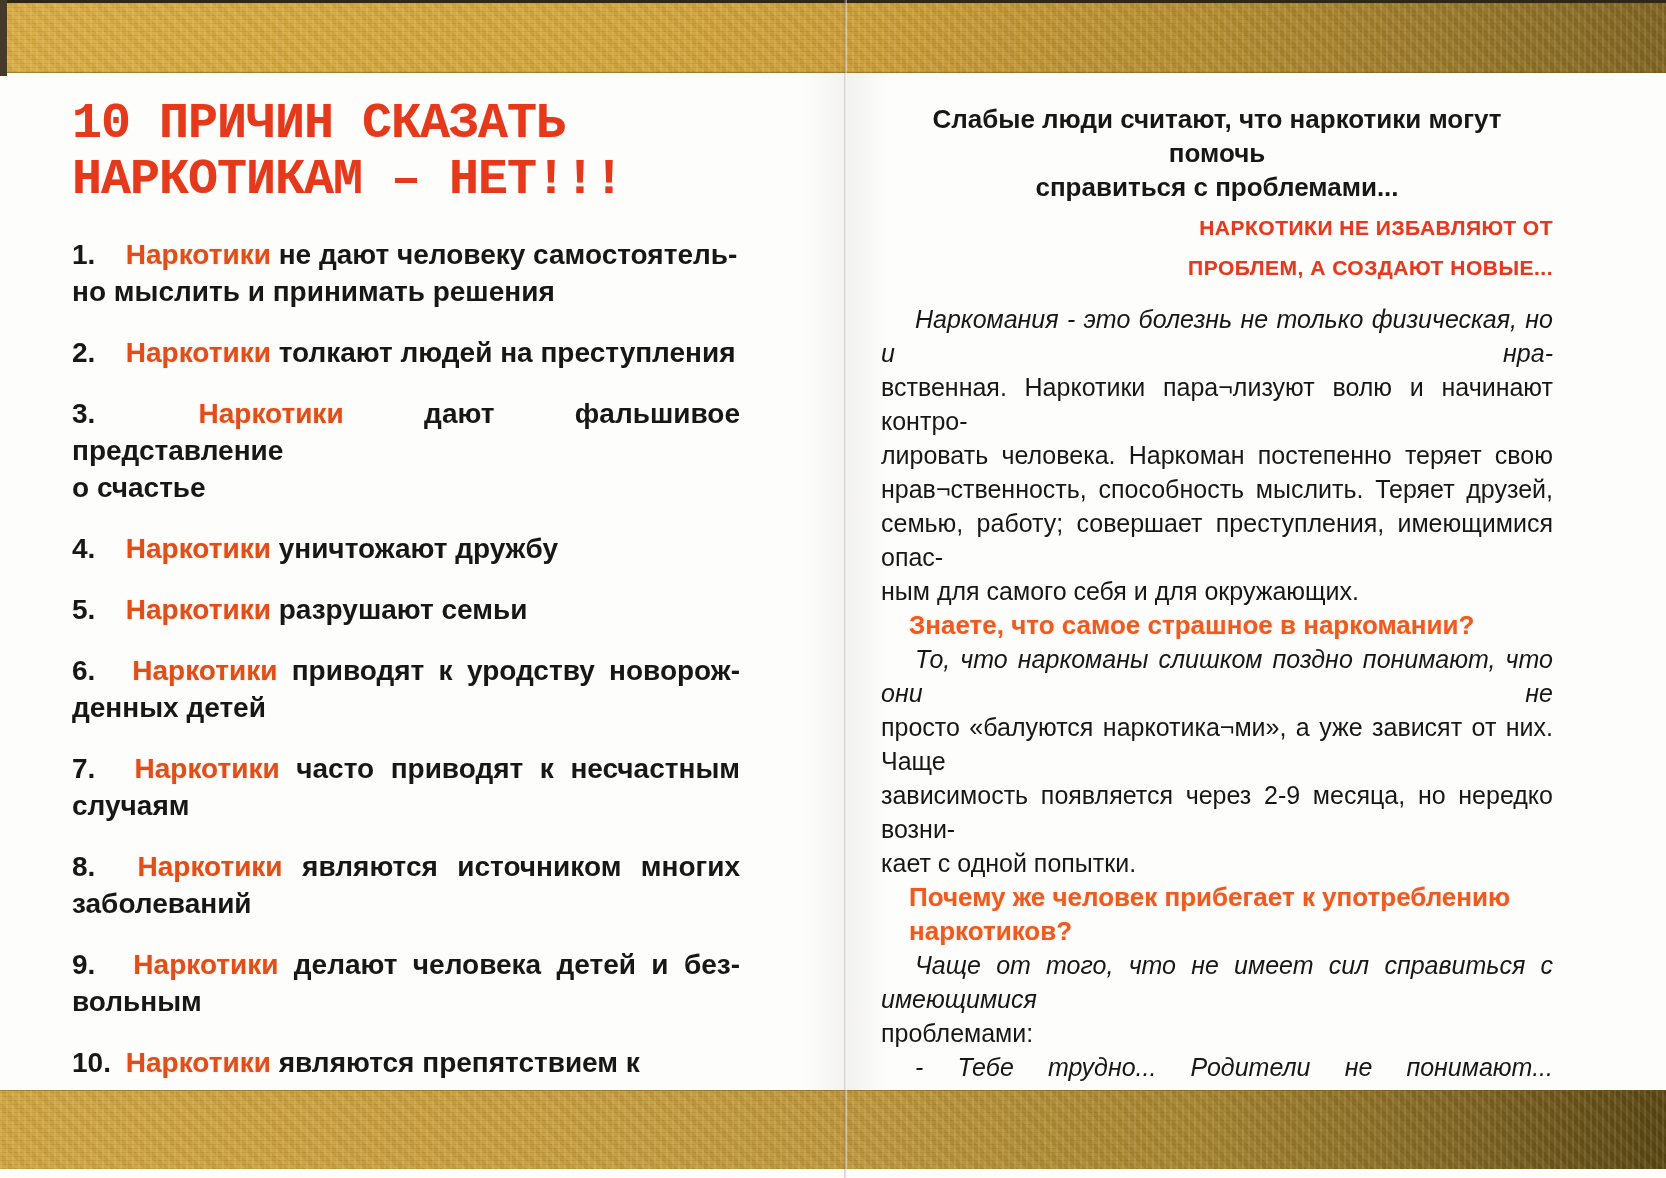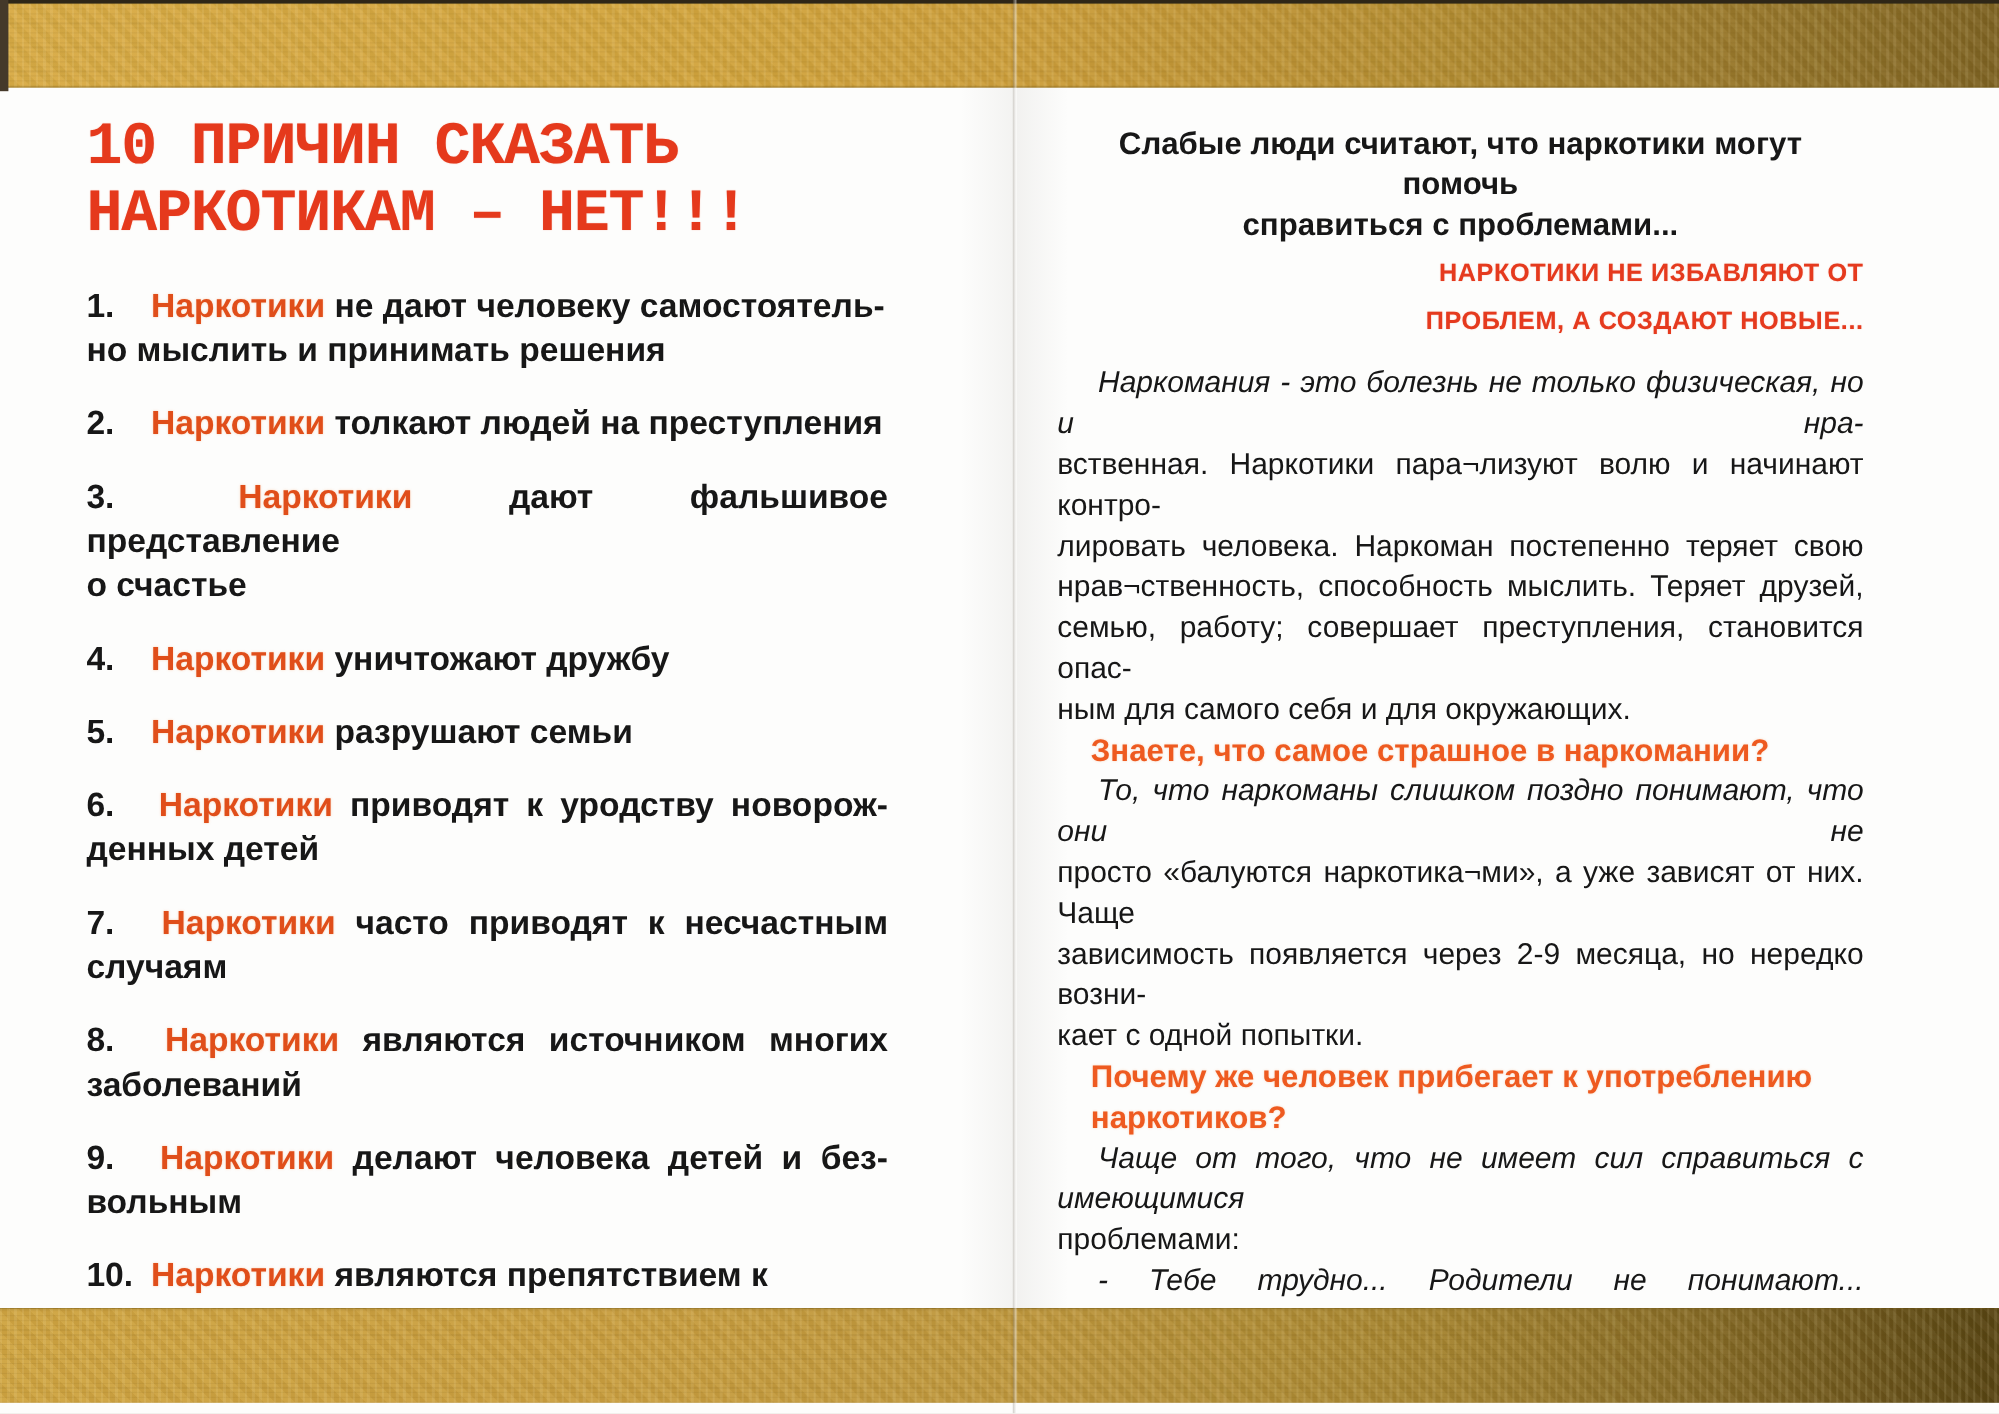--- a/index.html
+++ b/index.html
@@ -149,21 +149,21 @@
         </div>
       <div class="headline" id="headlineBox">
           <div class="headline-line">НАРКОТИКИ НЕ ИЗБАВЛЯЮТ ОТ</div>
           <div class="headline-line">ПРОБЛЕМ, А СОЗДАЮТ НОВЫЕ...</div>
         </div>
       <div class="para" id="paraBox">
           <div class="body-line j i">Наркомания - это болезнь не только физическая, но и нра-</div>
           <div class="body-line j">вственная. Наркотики пара¬лизуют волю и начинают контро-</div>
           <div class="body-line j">лировать человека. Наркоман постепенно теряет свою</div>
           <div class="body-line j">нрав¬ственность, способность мыслить. Теряет друзей,</div>
-          <div class="body-line j">семью, работу; совершает преступления, становится опас-</div>
+          <div class="body-line j">семью, работу; совершает преступления, имеющимися опас-</div>
           <div class="body-line">ным для самого себя и для окружающих.</div>
         </div>
       <div id="sectionsBox">
           <div class="section">
             <div class="subhead-line">Знаете, что самое страшное в наркомании?</div>
             <div class="body-line j i">То, что наркоманы слишком поздно понимают, что они не</div>
             <div class="body-line j">просто «балуются наркотика¬ми», а уже зависят от них. Чаще</div>
             <div class="body-line j">зависимость появляется через 2-9 месяца, но нередко возни-</div>
             <div class="body-line">кает с одной попытки.</div>
           </div>

